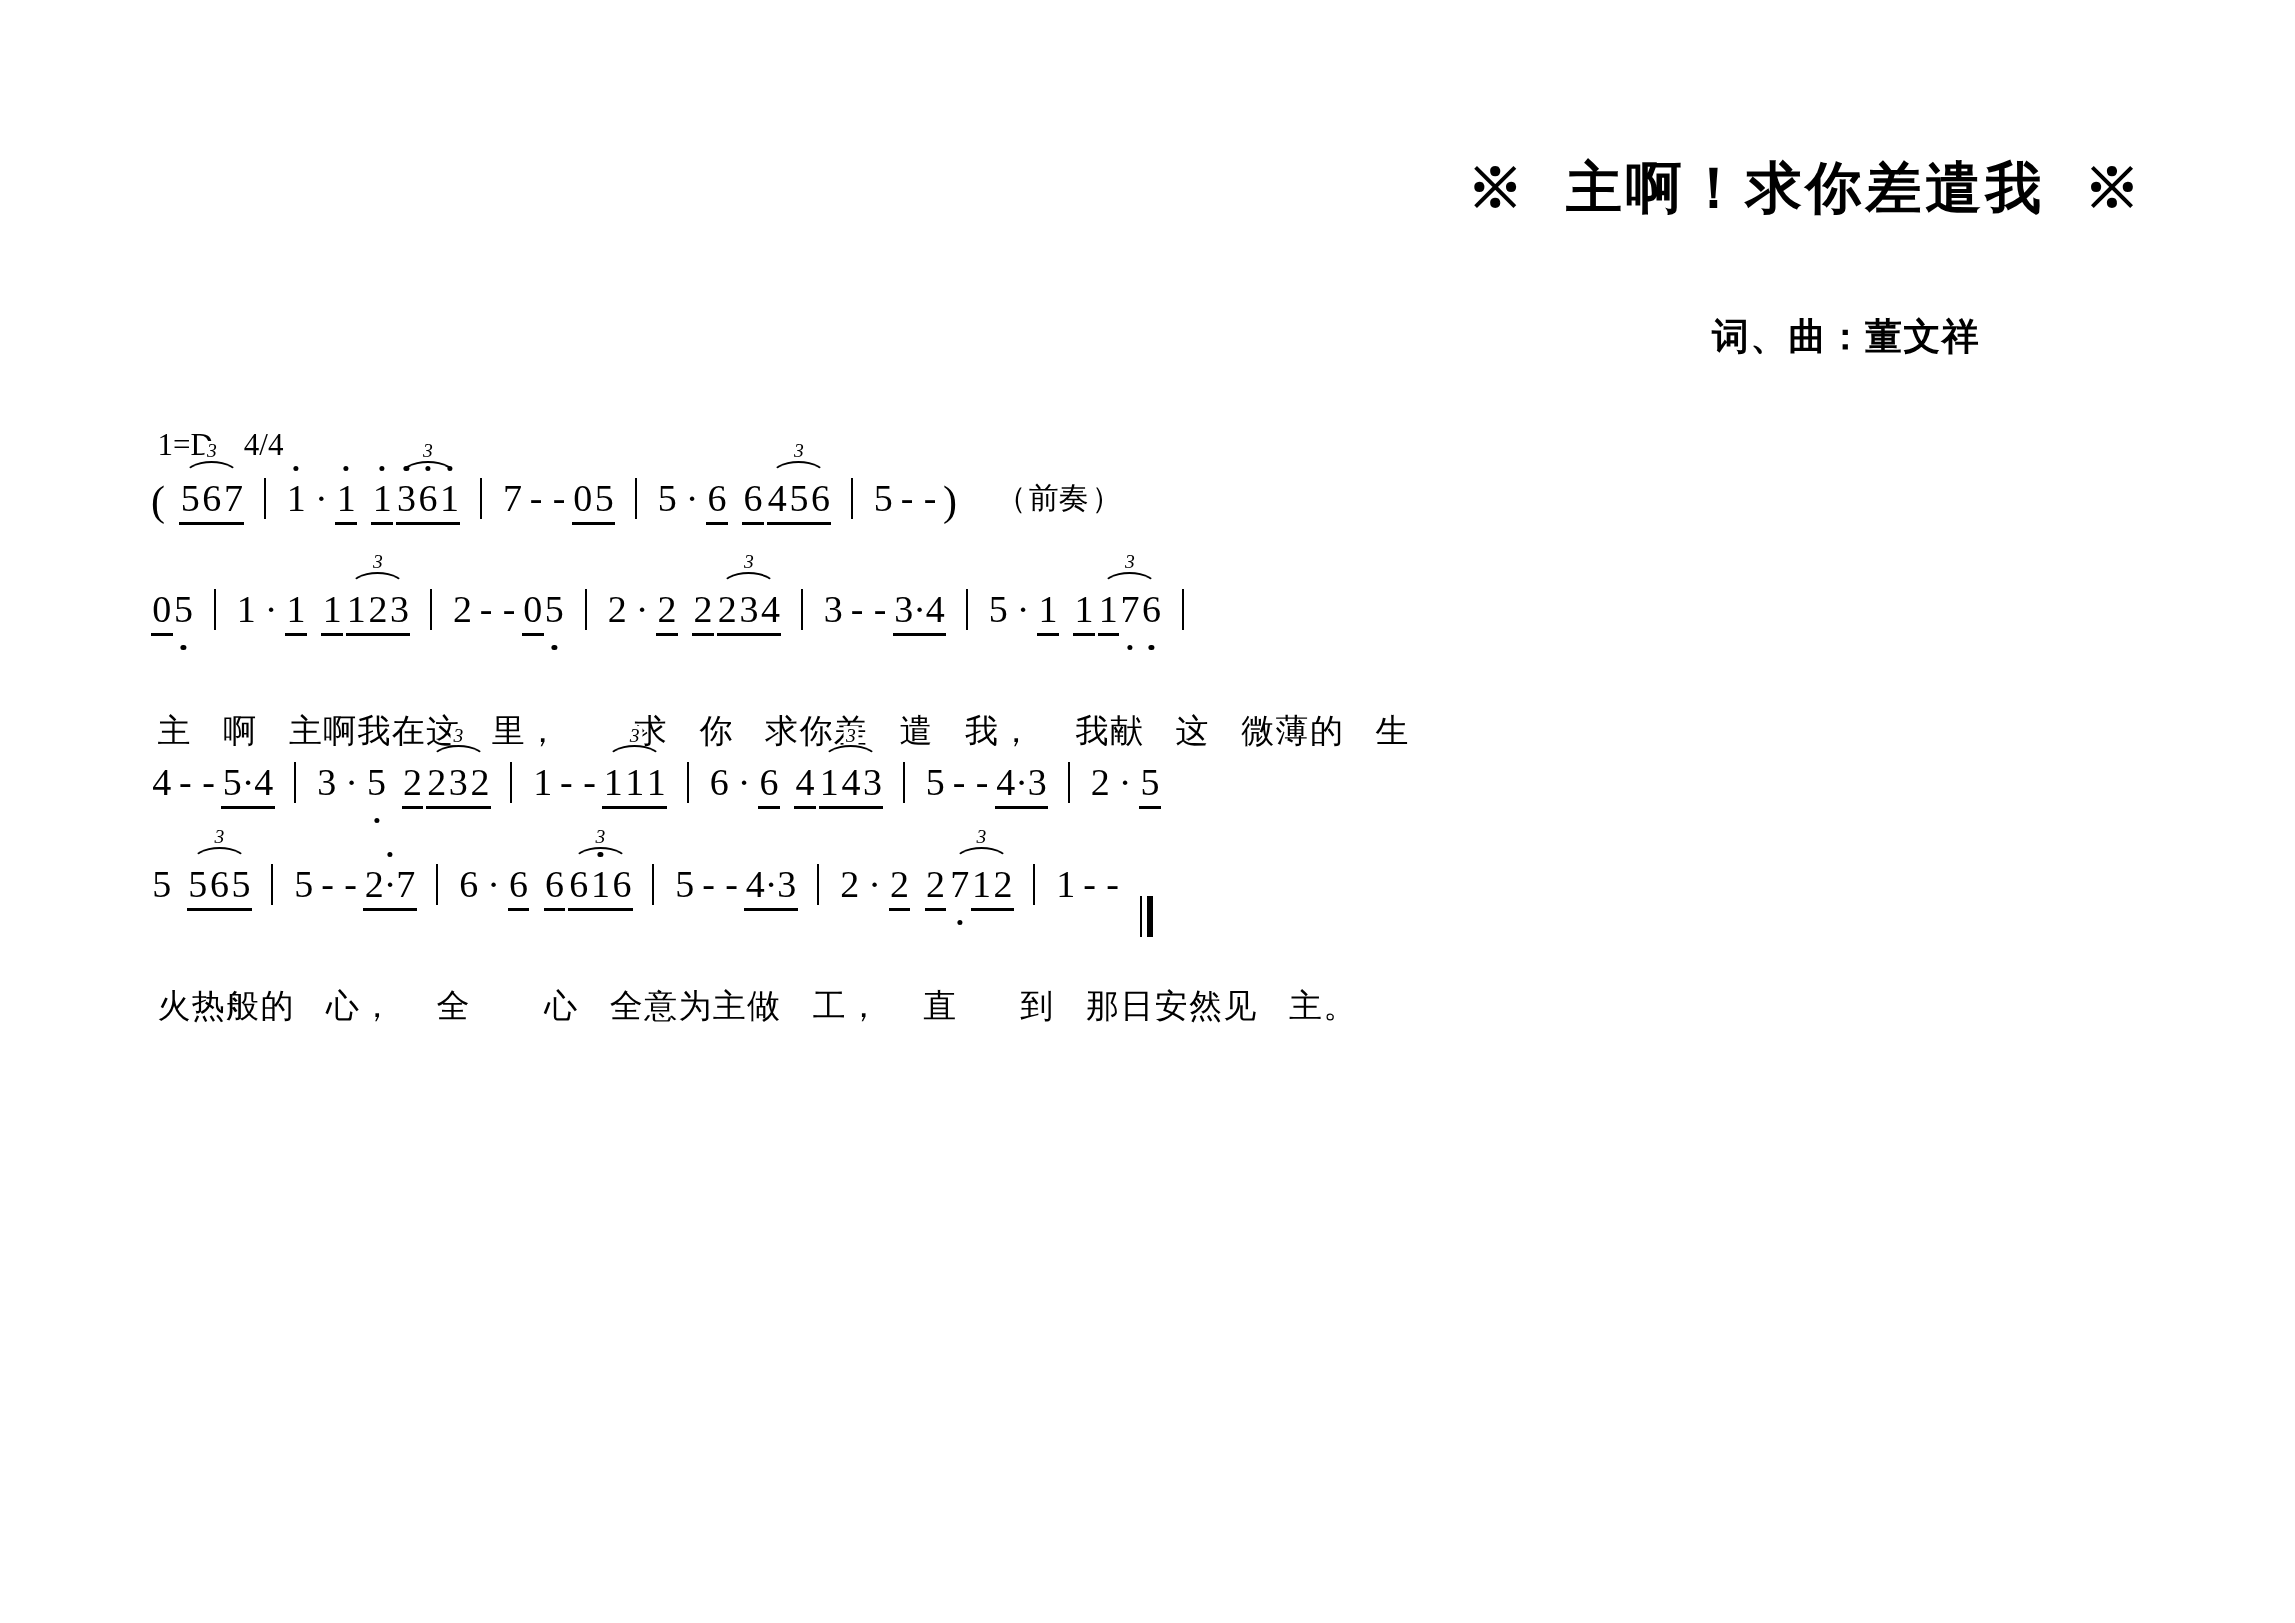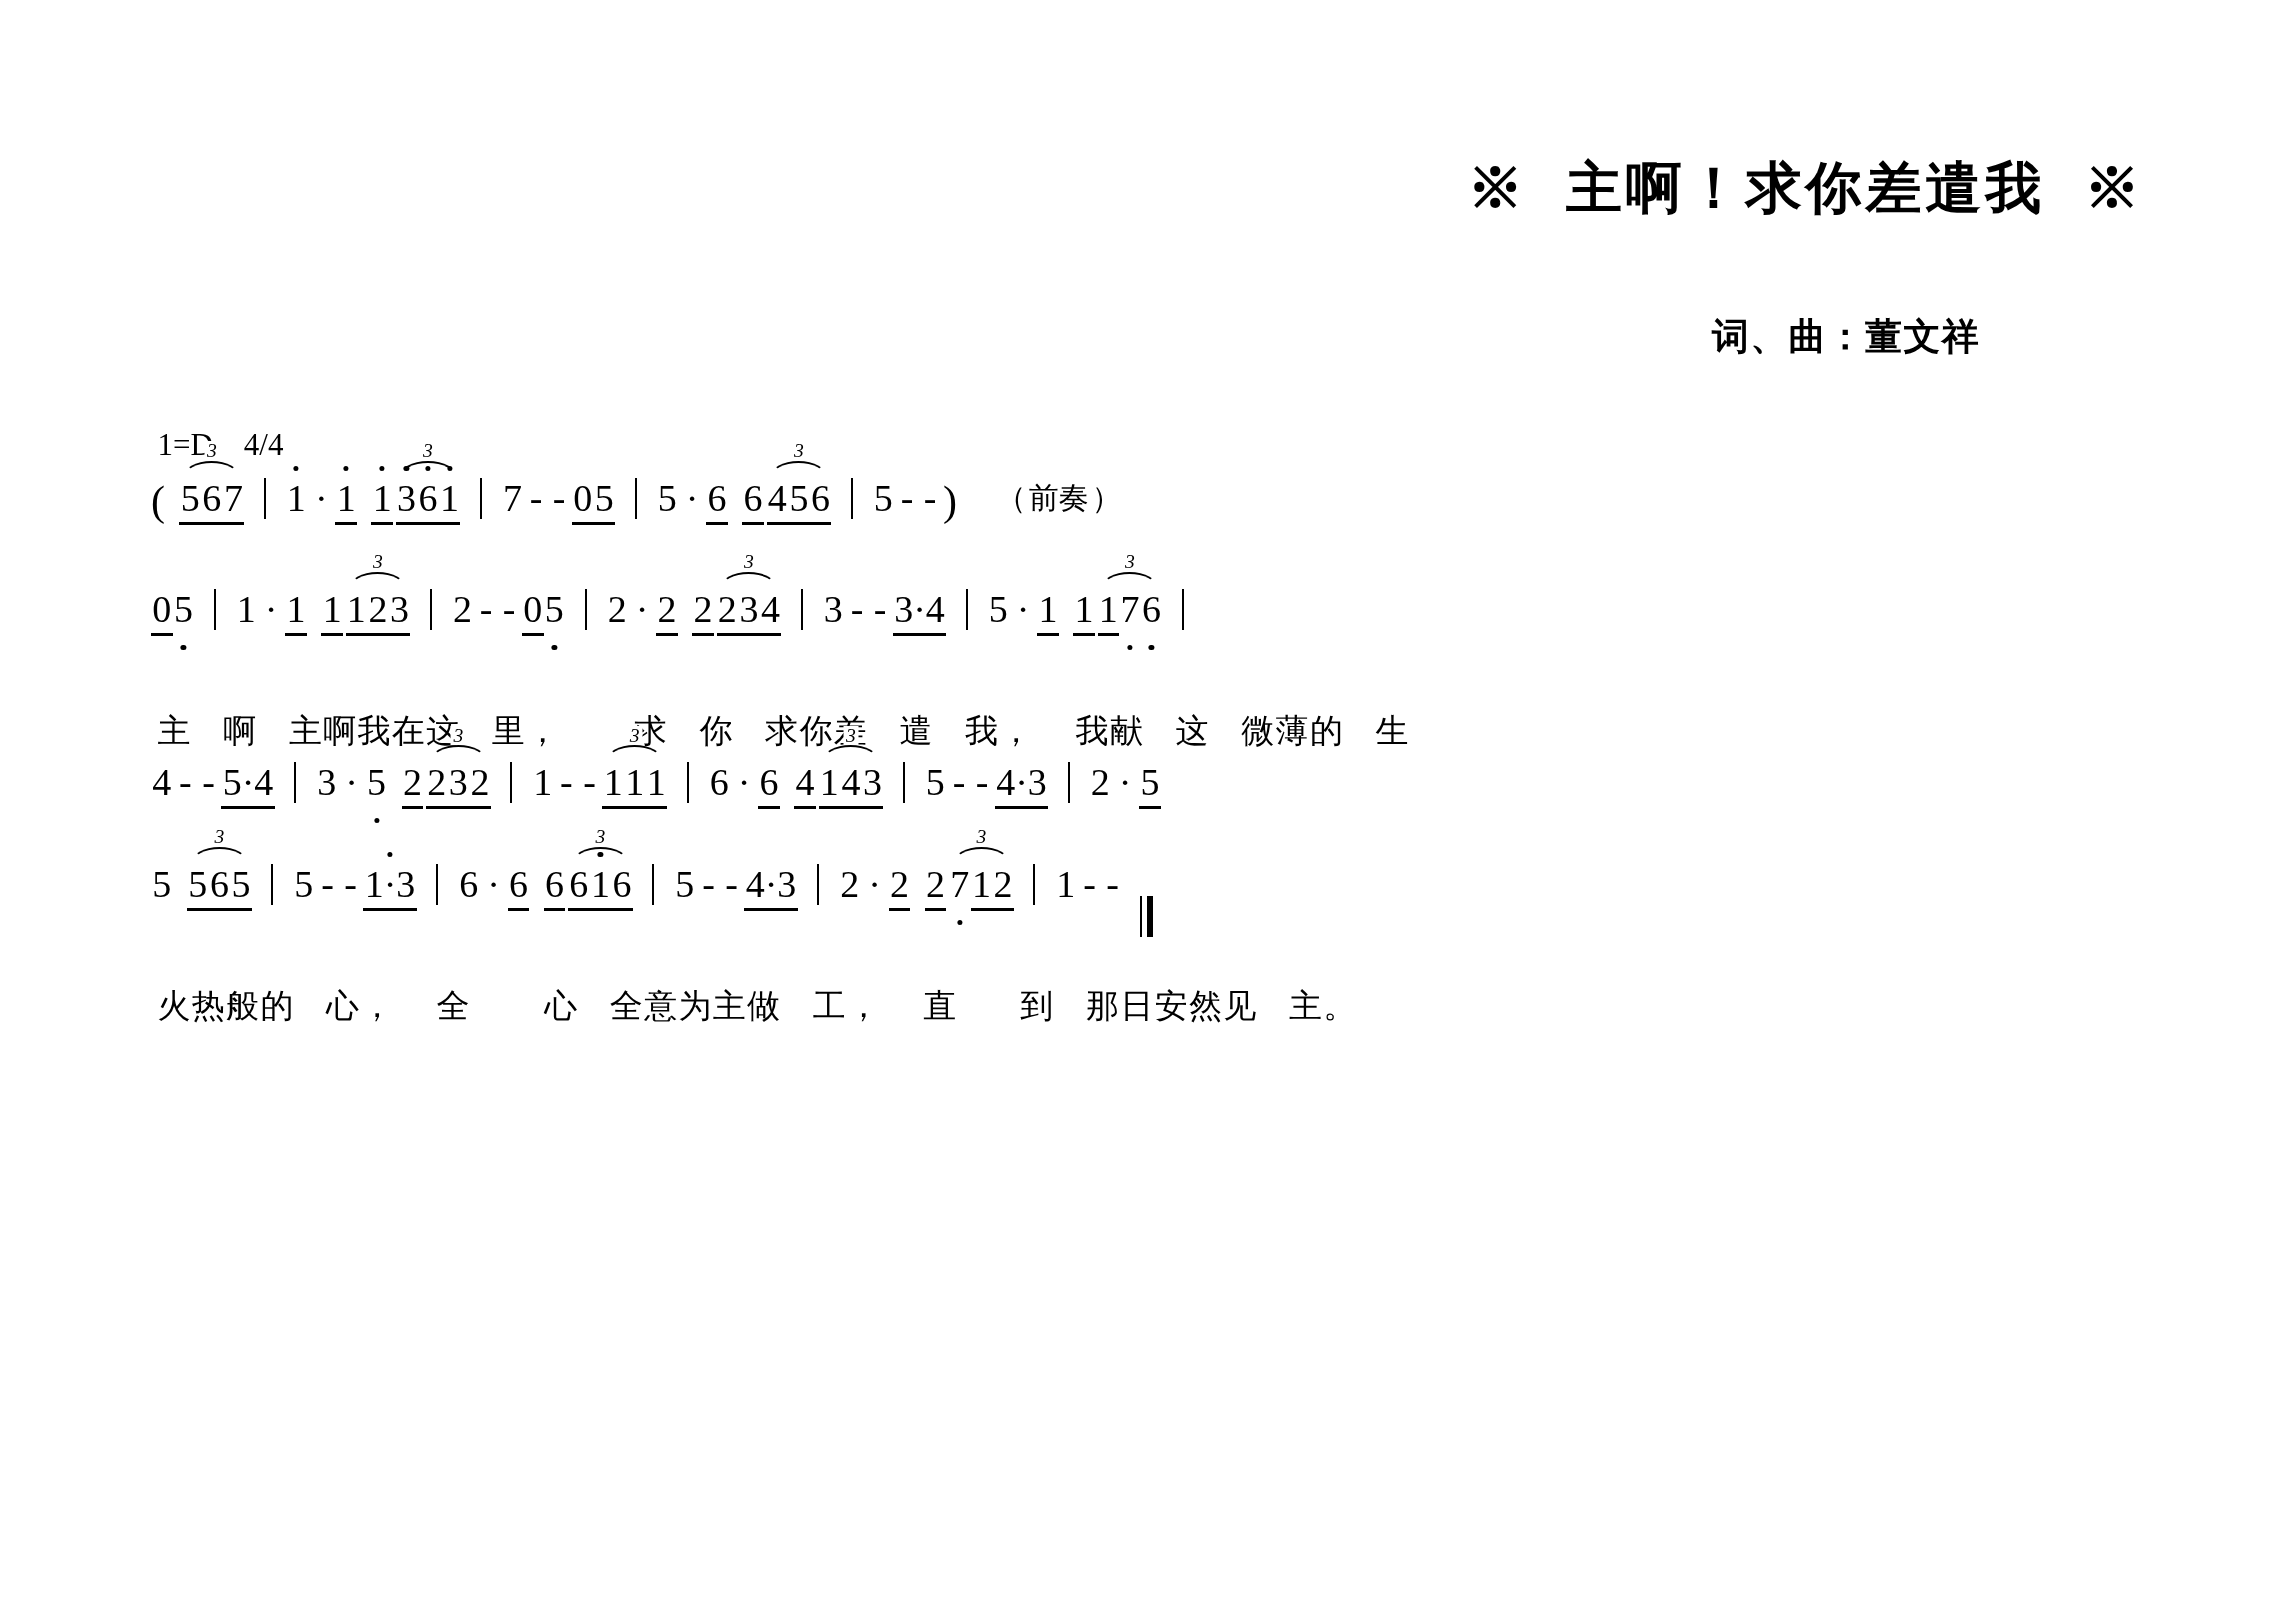--- a/index.html
+++ b/index.html
@@ -400,21 +400,21 @@
           <span>3</span>
         </span>
       <span class="tok note u1">5</span><span class="tok note u1">6</span><span class="tok note u1">5</span>
     </span>
 
     <span class="bar"></span>
 
     <span class="tok note">5</span>
     <span class="dash">-</span>
     <span class="dash">-</span>
-    <span class="tok note u1 oct-hi">1·3</span>
+    <span class="tok note u1 oct-hi">2·7</span>
 
     <span class="bar"></span>
 
     <span class="tok note">6</span>
     <span class="dot-sep">·</span>
     <span class="tok note u1">6</span>
     <span class="sp sp-s"></span>
     <span class="tok note u1">6</span>
     <span class="tok trip">
       <span class="trip-mark">

